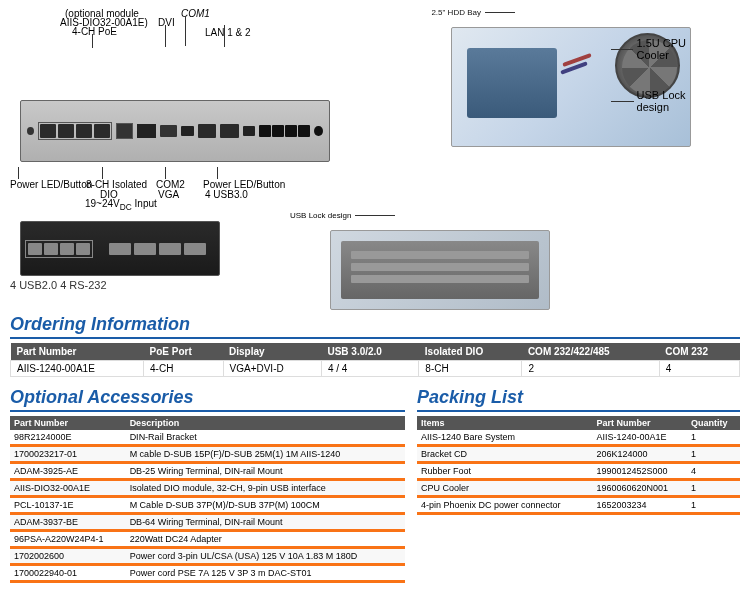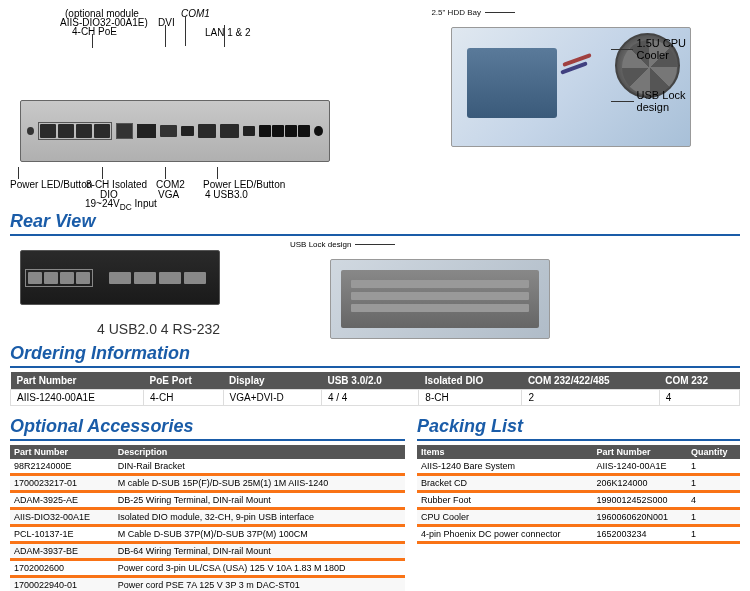--- a/index.html
+++ b/index.html
@@ -145,24 +145,24 @@
     .rear-port {
       width: 18px;
       height: 14px;
       background: #555;
       border-radius: 1px;
     }
     .rear-port.usb { width: 14px; height: 12px; }
     .rear-port.serial { width: 22px; height: 12px; }
 
     .rear-label {
-      text-align: right;
-      font-size: 14px;
+      text-align: left;
+      font-size: 11px;
       color: #333;
-      margin-top: 16px;
+      margin-top: 3px;
     }
 
     
     .rear-right-img {
       width: 220px;
       height: 80px;
       background: linear-gradient(135deg, #d0d8e0 0%, #b0bcc8 100%);
       border: 1px solid #999;
       border-radius: 2px;
       margin-left: 40px;
@@ -349,21 +349,20 @@
         </div>
         <div style="display:flex; align-items:center;">
           <div style="width:25px; height:1px; background:#333; margin-right:3px;"></div>
           <span>USB Lock design</span>
         </div>
       </div>
     </div>
   </div>
 
   <div>
-    <div class="section-heading">Rear View</div>
 
     <div class="rear-section">
       <div>
         <div class="rear-panel">
 
           <div style="display:flex; gap:2px; border:1px solid #888; padding:2px;">
             <div class="rear-port usb" style="background:#888;"></div>
             <div class="rear-port usb" style="background:#888;"></div>
             <div class="rear-port usb" style="background:#888;"></div>
             <div class="rear-port usb" style="background:#888;"></div>
@@ -454,20 +453,24 @@
             </tr>
             <tr>
               <td style="white-space: nowrap;">PCL-10137-1E</td>
               <td>M Cable D-SUB 37P(M)/D-SUB 37P(M) 100CM</td>
             </tr>
             <tr>
               <td style="white-space: nowrap;">ADAM-3937-BE</td>
               <td>DB-64 Wiring Terminal, DIN-rail Mount</td>
             </tr>
             <tr>
+              <td style="white-space: nowrap;">96PSA-A220W24P4-1</td>
+              <td>220Watt DC24 Adapter</td>
+            </tr>
+            <tr>
               <td style="white-space: nowrap;">1702002600</td>
               <td>Power cord 3-pin UL/CSA (USA) 125 V 10A 1.83 M 180D</td>
             </tr>
             <tr>
               <td style="white-space: nowrap;">1700022940-01</td>
               <td>Power cord PSE 7A 125 V 3P 3 m DAC-ST01</td>
             </tr>
           </tbody>
       </table>
 

